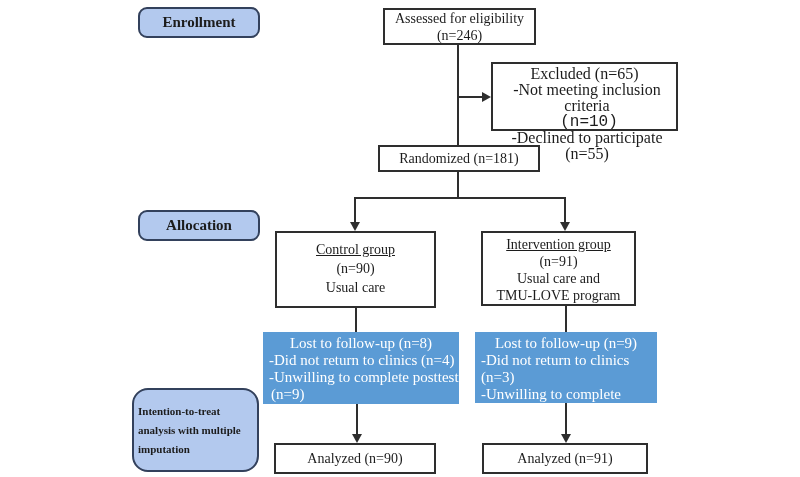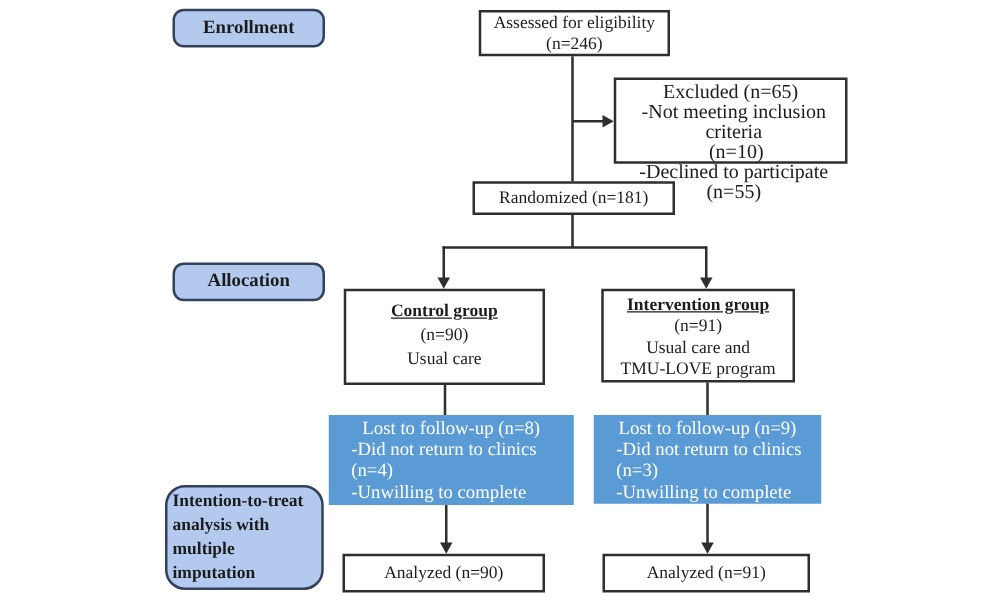--- a/index.html
+++ b/index.html
@@ -35,23 +35,23 @@
   }
   .bluebox {
     position: absolute;
     background: #5b9bd5;
     color: #ffffff;
     font-size: 15px;
     line-height: 17px;
     padding-top: 3px;
   }
   .bluebox .c, .wb .c { text-align: center; }
-  .bluebox .l { text-align: left; padding-left: 18px; }
+  .bluebox .l { text-align: left; padding-left: 6px; }
   .wb .l { text-align: center; padding-left: 5px; }
-  .title-u { font-weight: bold; text-decoration: underline; }
+  .title-u { font-weight: normal; text-decoration: underline; }
   .vline, .hline { position: absolute; background: #2e2e2e; }
   .vline { width: 1.5px; }
   .hline { height: 1.5px; }
   .arr-down {
     position: absolute; width: 0; height: 0;
     border-left: 5px solid transparent;
     border-right: 5px solid transparent;
     border-top: 9px solid #2e2e2e;
   }
   .arr-right {
@@ -63,31 +63,31 @@
 </style>
 </head>
 <body>
 
 <div class="canvas">
 
   <div class="stage" style="left:138px; top:7px; width:122px; height:31px;">Enrollment</div>
 
   <div class="stage" style="left:138px; top:210px; width:122px; height:31px;">Allocation</div>
 
-  <div class="stage" style="left:132px; top:388px; width:127px; height:84px; border-radius:16px; font-size:14px; line-height:19px; padding:4px;">Intention-to-treat analysis with multiple imputation</div>
+  <div class="stage" style="left:132px; top:388px; width:127px; height:84px; border-radius:16px; font-size:11px; line-height:19px; padding:4px;">Intention-to-treat analysis with multiple imputation</div>
 
   <div class="box wb" style="left:383px; top:8px; width:153px; height:37px; line-height:16.5px; padding-top:1px;">
     <div class="c">Assessed for eligibility</div>
     <div class="c">(n=246)</div>
   </div>
 
   <div class="box wb" style="left:491px; top:62px; width:187px; height:69px; font-size:16px; line-height:16px; padding-top:2px;">
     <div class="c">Excluded (n=65)</div>
     <div class="l">-Not meeting inclusion criteria</div>
-    <div class="l" style="padding-left:9px;">(n=10)</div>
+    <div class="l" style="padding-left:9px;font-family:Liberation Mono, monospace;">(n=10)</div>
     <div class="l">-Declined to participate (n=55)</div>
   </div>
 
   <div class="box wb" style="left:378px; top:145px; width:162px; height:27px; line-height:23px;">Randomized (n=181)</div>
 
   <div class="box wb" style="left:275px; top:231px; width:161px; height:77px; line-height:19px; padding-top:7px;">
     <div class="c title-u">Control group</div>
     <div class="c">(n=90)</div>
     <div class="c">Usual care</div>
   </div>

